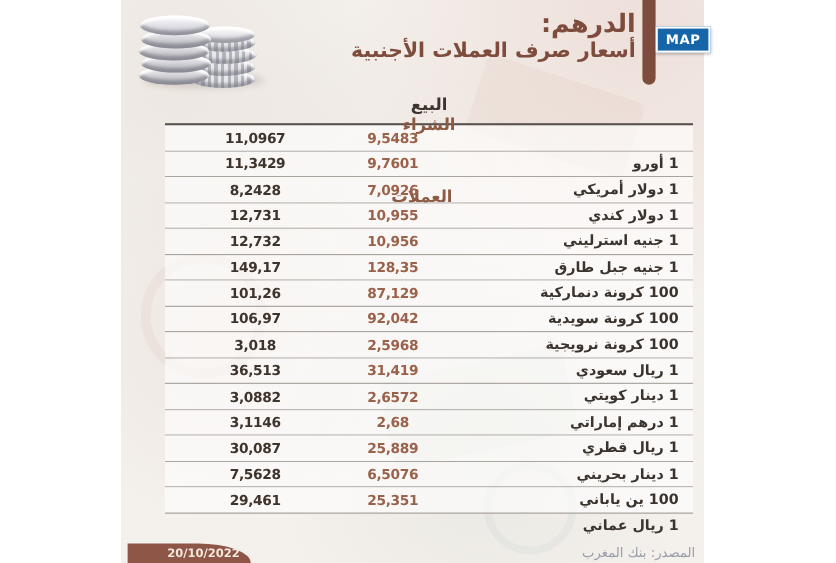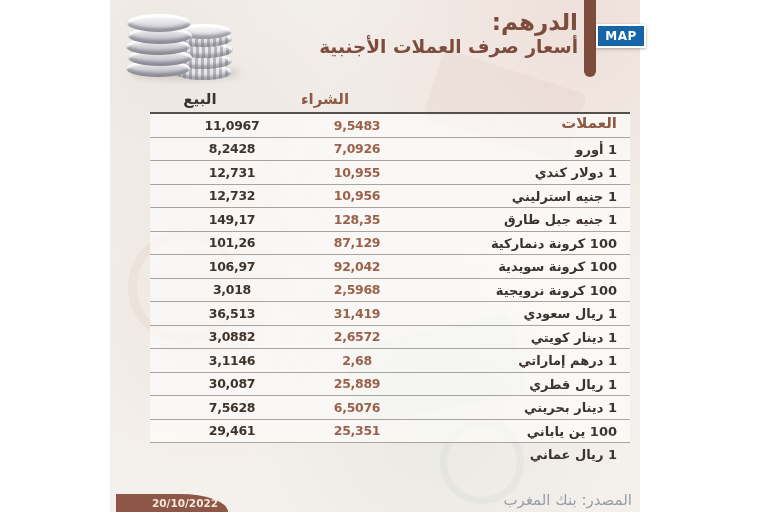--- a/index.html
+++ b/index.html
@@ -37,37 +37,37 @@
   .title-line1{font-size:23px;font-weight:bold;line-height:1.15;}
   .title-line2{font-size:18.5px;font-weight:bold;line-height:1.25;}
   .map-logo{position:absolute;left:486px;top:24px;width:46px;height:20px;background:#1565a8;
     border:2px solid #ffffff;box-shadow:0 1px 3px rgba(0,0,0,0.3);color:#ffffff;
     font-size:12px;font-weight:bold;letter-spacing:0.5px;
     display:flex;align-items:center;justify-content:center;}
 
   
   .fx-table{position:absolute;left:40px;top:86px;width:480px;}
   .t-head{display:flex;direction:ltr;align-items:center;height:26px;
-    border-bottom:2px solid #55504b;font-weight:bold;font-size:15px;}
+    border-bottom:2px solid #55504b;font-weight:bold;font-size:15px;flex-direction:column;}
   .t-row{display:flex;direction:ltr;align-items:center;height:23.5px;box-sizing:border-box;
     background:rgba(255,255,255,0.62);border-bottom:1px solid rgba(92,82,72,0.5);padding-left:32px;}
   .cell-sell{width:100px;text-align:center;}
   .cell-buy{width:150px;text-align:center;}
   .cell-currency{flex:1;text-align:right;direction:rtl;padding-right:13px;box-sizing:border-box;margin-top:48px;}
   .t-head .cell-sell{color:#3b332d;}
   .t-head .cell-buy,.t-head .cell-currency{color:#8d5a44;}
   .t-row .cell-sell{color:#3f342c;font-weight:bold;font-size:12.5px;letter-spacing:-0.3px;}
   .t-row .cell-buy{color:#9a624a;font-weight:bold;font-size:12.5px;letter-spacing:-0.3px;}
   .t-row .cell-currency{color:#3b332d;font-weight:bold;font-size:13px;}
 
   
   .date-ribbon{position:absolute;left:6px;bottom:0;width:112px;height:18px;background:#8d5646;
     border-top-right-radius:48px 18px;color:#f4e8dc;font-size:10.5px;font-weight:bold;
     display:flex;align-items:center;justify-content:center;padding-right:10px;box-sizing:border-box;padding-left:36px;}
-  .source-note{position:absolute;right:8px;bottom:3px;font-size:15px;color:#989da8;direction:rtl;}
+  .source-note{position:absolute;right:8px;bottom:3px;font-size:12px;color:#989da8;direction:rtl;}
 </style>
 </head>
 <body>
 
 <div class="canvas">
   <div class="content">
 
     <div class="deco deco-circle1"></div>
     <div class="deco deco-note1"></div>
     <div class="deco deco-note2"></div>
@@ -100,20 +100,25 @@
         <div class="cell-buy">الشراء</div>
         <div class="cell-currency">العملات</div>
       </div>
       <div>
   <div class="t-row">
     <div class="cell-sell">11,0967</div>
     <div class="cell-buy">9,5483</div>
     <div class="cell-currency">1 أورو</div>
   </div>
 
+  <div class="t-row">
+    <div class="cell-sell">11,3429</div>
+    <div class="cell-buy">9,7601</div>
+    <div class="cell-currency">1 دولار أمريكي</div>
+  </div>
 
   <div class="t-row">
     <div class="cell-sell">8,2428</div>
     <div class="cell-buy">7,0926</div>
     <div class="cell-currency">1 دولار كندي</div>
   </div>
 
   <div class="t-row">
     <div class="cell-sell">12,731</div>
     <div class="cell-buy">10,955</div>

